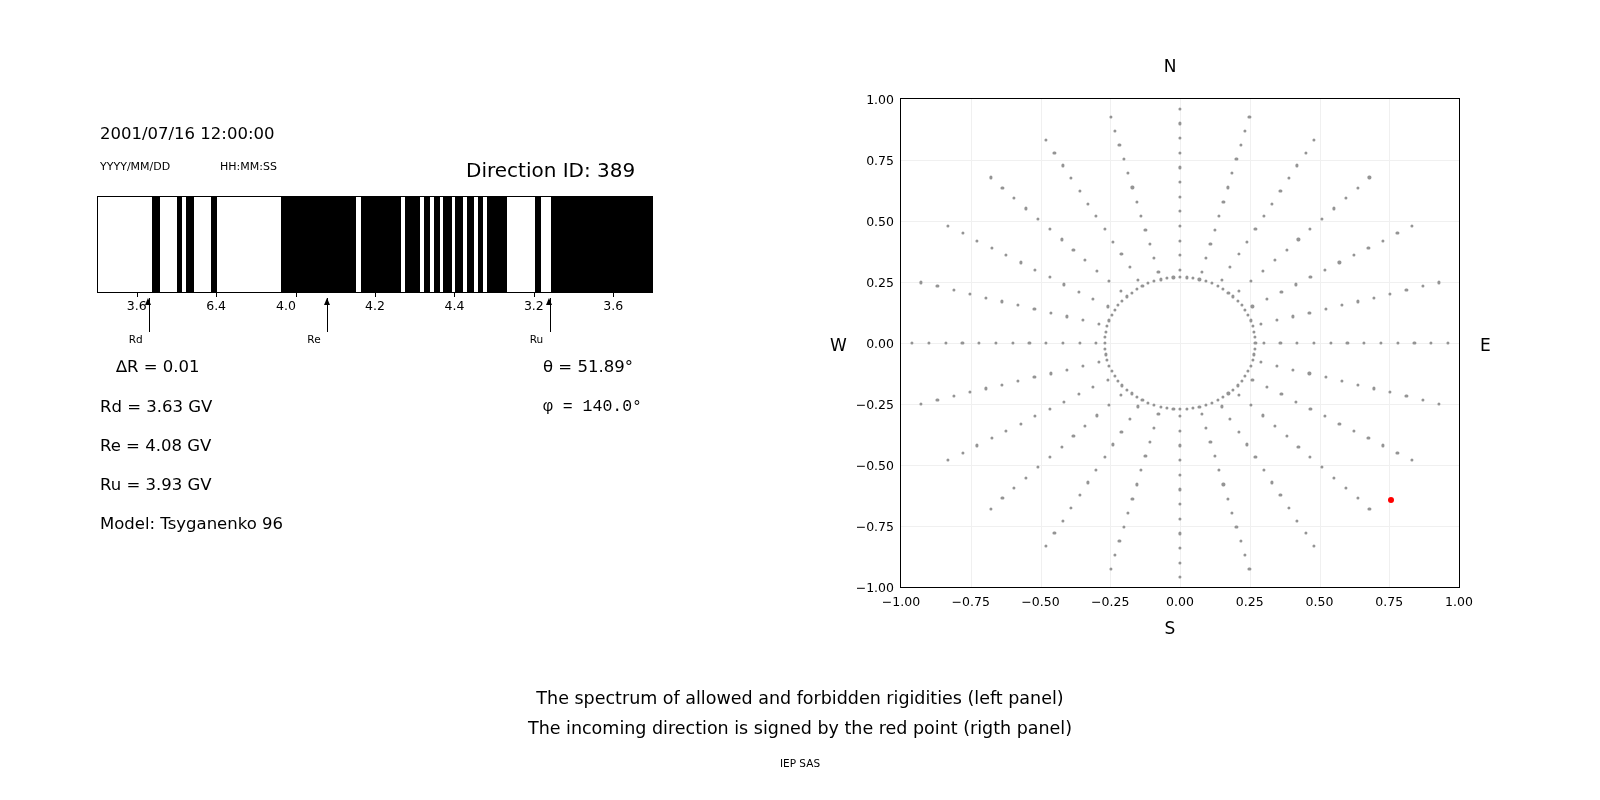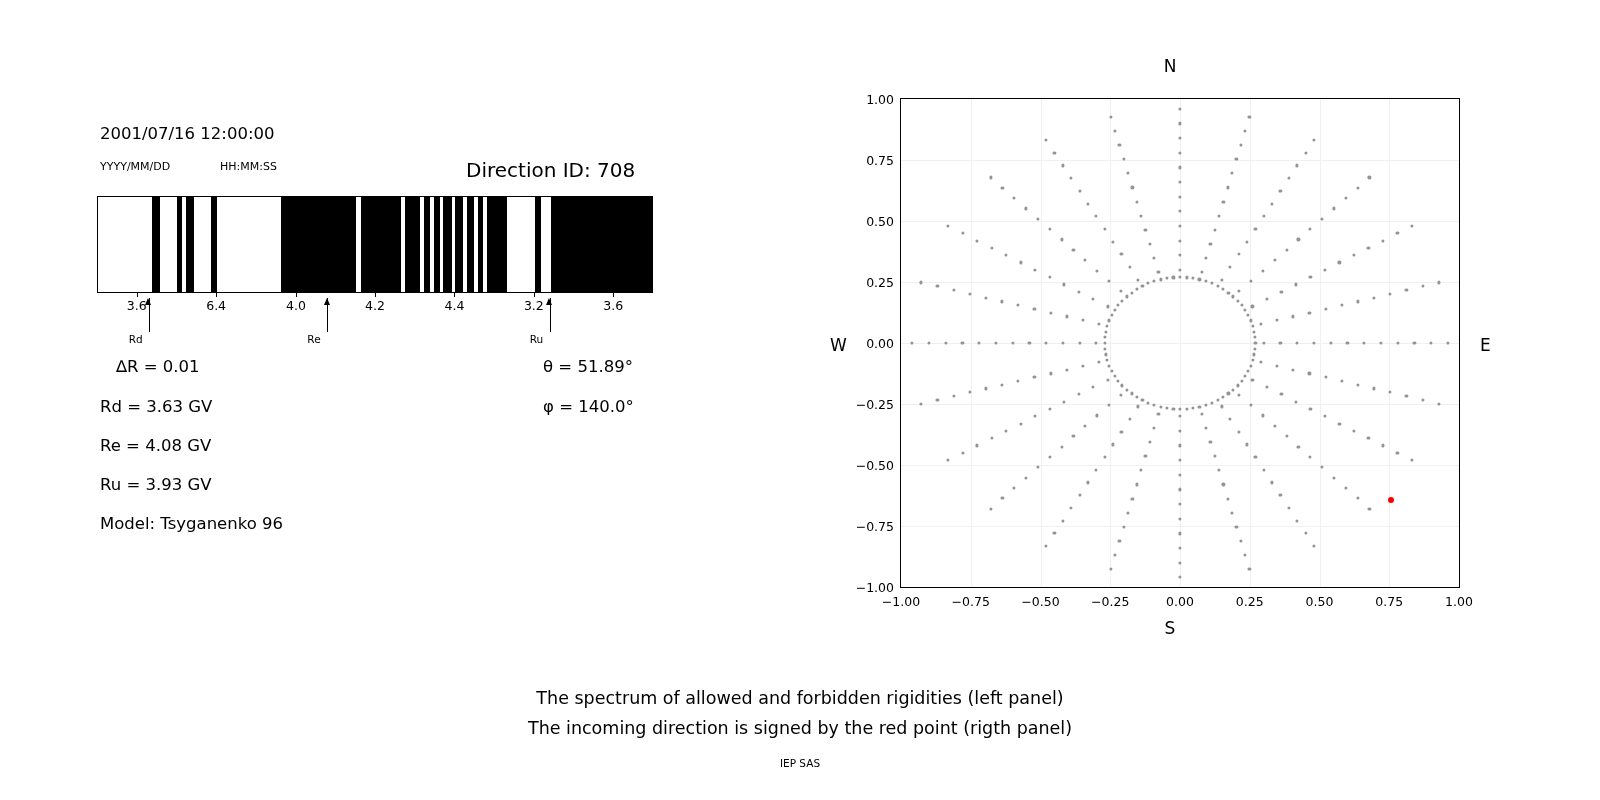--- a/index.html
+++ b/index.html
@@ -217,21 +217,21 @@
   }
 </style>
 </head>
 <body>
 
 <div class="panel-left">
 
   <div class="txt datetime">2001/07/16 12:00:00</div>
   <div class="txt fmt-date">YYYY/MM/DD</div>
   <div class="txt fmt-time">HH:MM:SS</div>
-  <div class="txt dirid">Direction ID: 708</div>
+  <div class="txt dirid">Direction ID: 389</div>
 
   <div class="spectrum-wrap">
     <div class="spectrum" id="spectrum">
         <div class="band" style="left: 53.6143px; width: 7.94286px;"></div>
         <div class="band" style="left: 79.4286px; width: 4.76571px;"></div>
         <div class="band" style="left: 88.1657px; width: 7.94286px;"></div>
         <div class="band" style="left: 113.186px; width: 5.95714px;"></div>
         <div class="band" style="left: 182.686px; width: 75.4571px;"></div>
         <div class="band" style="left: 263.306px; width: 39.3171px;"></div>
         <div class="band" style="left: 306.594px; width: 15.8857px;"></div>
@@ -246,21 +246,21 @@
         <div class="band" style="left: 452.743px; width: 103.257px;"></div>
       </div>
   </div>
 
   <div class="spec-axis" id="spec-axis">
       <div class="tick" style="left: 39.7143px;"></div>
       <div class="ticklabel" style="left: 39.7143px;">3.6</div>
       <div class="tick" style="left: 119.143px;"></div>
       <div class="ticklabel" style="left: 119.143px;">6.4</div>
       <div class="tick" style="left: 198.571px;"></div>
-      <div class="ticklabel" style="left: 199px;">4.0</div>
+      <div class="ticklabel" style="left: 189px;">4.0</div>
       <div class="tick" style="left: 278px;"></div>
       <div class="ticklabel" style="left: 278px;">4.2</div>
       <div class="tick" style="left: 357.429px;"></div>
       <div class="ticklabel" style="left: 357.429px;">4.4</div>
       <div class="tick" style="left: 436.857px;"></div>
       <div class="ticklabel" style="left: 436.857px;">3.2</div>
       <div class="tick" style="left: 516.286px;"></div>
       <div class="ticklabel" style="left: 516.286px;">3.6</div>
       <div class="marker" style="left: 51.6286px; top: 5px;">
         <div class="arrow">
@@ -284,21 +284,21 @@
         <div class="mlabel">Ru</div>
       </div>
     </div>
 
   <div class="info" style="left:116px; top:357px;">∆R = 0.01</div>
   <div class="info" style="left:100px; top:397px;">Rd = 3.63 GV</div>
   <div class="info" style="left:100px; top:436px;">Re = 4.08 GV</div>
   <div class="info" style="left:100px; top:475px;">Ru = 3.93 GV</div>
   <div class="info" style="left:100px; top:514px;">Model: Tsyganenko 96</div>
   <div class="info" style="left:543px; top:357px;">θ = 51.89°</div>
-  <div class="info" style="left:543px; top:397px;">φ = 140.0°</div>
+  <div class="info" style="left:543px; top:397px;font-family:Liberation Mono, monospace;">φ = 140.0°</div>
 </div>
 
 <div class="panel-right">
   <div class="compass" style="left:380px; top:16px; transform:translateX(-50%);">N</div>
   <div class="compass" style="left:380px; top:578px; transform:translateX(-50%);">S</div>
   <div class="compass" style="left:690px; top:295px;">E</div>
   <div class="compass" style="left:40px; top:295px;">W</div>
 
   <div class="plotbox" id="plotbox">
       <div class="grid-v" style="left: 69.75px;"></div>

